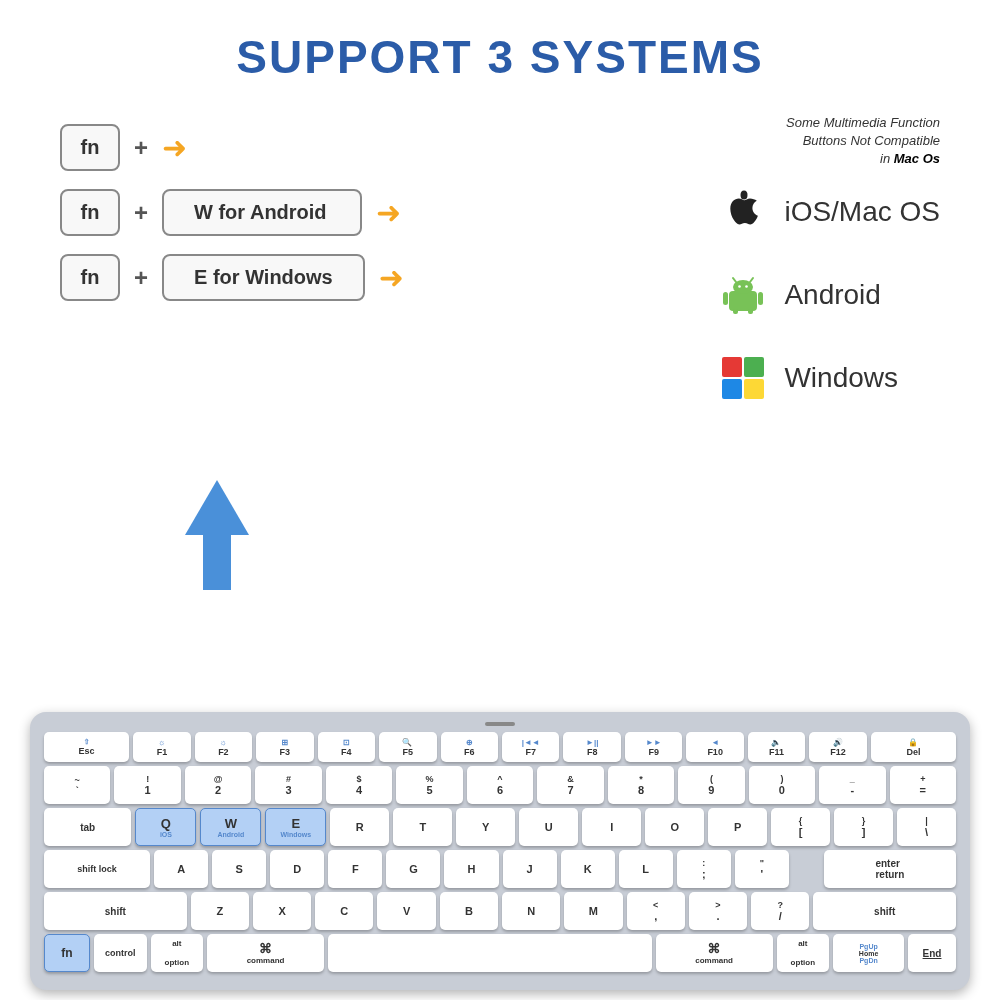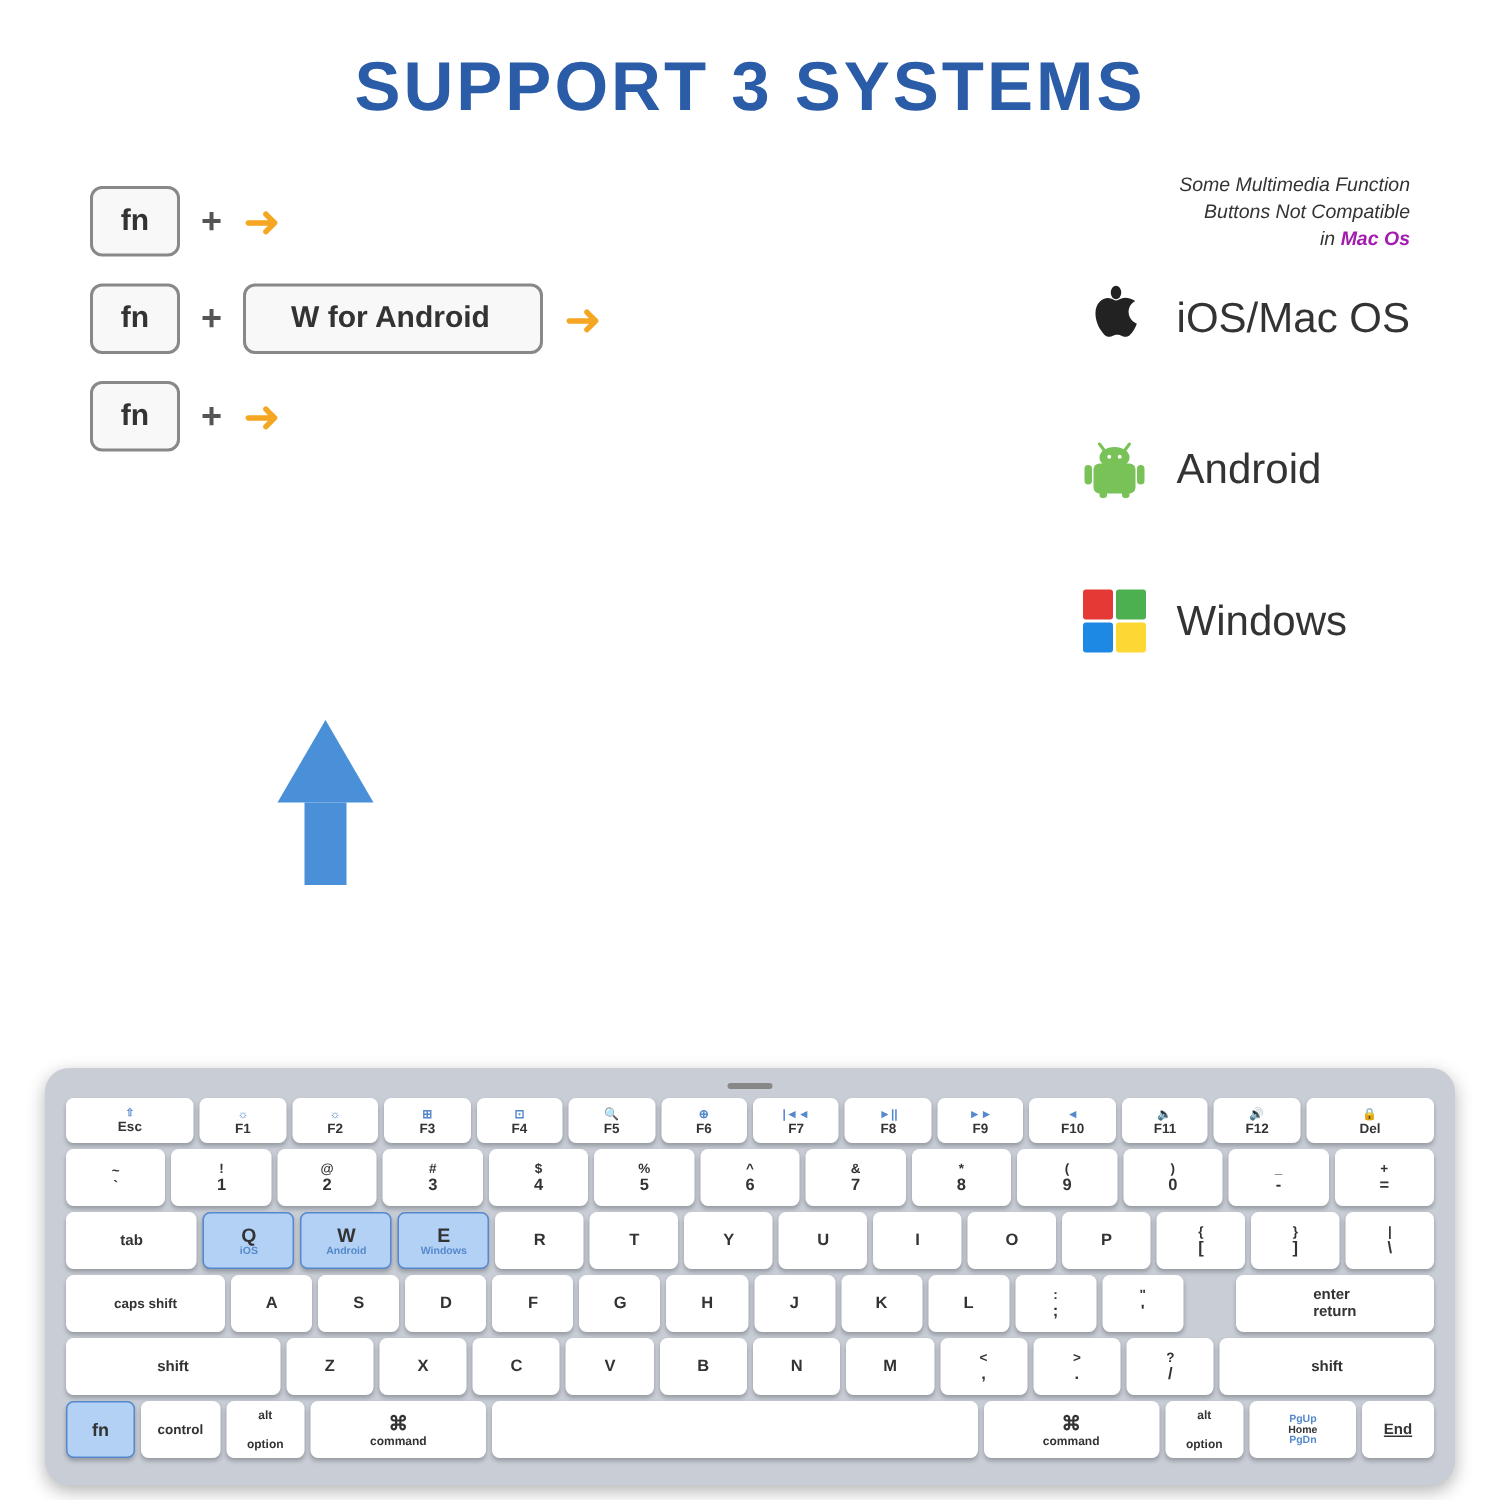--- a/index.html
+++ b/index.html
@@ -72,36 +72,36 @@
     .plus-sign {
       font-size: 24px;
       color: #555;
       font-weight: bold;
     }
 
     
     .right-labels {
       display: flex;
       flex-direction: column;
-      gap: 36px;
+      gap: 18px;
       margin-top: 10px;
       position: relative;
     }
 
     .note-box {
       position: absolute;
       top: -10px;
       right: 0;
       text-align: right;
       font-size: 13px;
       font-style: italic;
       color: #333;
       line-height: 1.4;
     }
-    .note-box .red { color: #a21caf; font-style: italic; font-weight: bold; }
+    .note-box .red { color: #000000; font-style: italic; font-weight: bold; }
 
     .os-row {
       display: flex;
       align-items: center;
       gap: 14px;
       margin-top: 10px;
     }
 
     .os-icon {
       width: 55px;
@@ -266,20 +266,21 @@
     <div class="combo-row">
       <div class="key-box">fn</div>
       <span class="plus-sign">+</span>
       <div class="key-box-wide"><b>W</b> for Android</div>
       <span class="orange-arrow">➜</span>
     </div>
 
     <div class="combo-row">
       <div class="key-box">fn</div>
       <span class="plus-sign">+</span>
+      <div class="key-box-wide"><b>E</b> for Windows</div>
       <span class="orange-arrow">➜</span>
     </div>
   </div>
 
   <div class="right-labels">
 
     <div class="note-box">
       <span>Some Multimedia Function<br>Buttons Not Compatible<br>in <span class="red">Mac Os</span></span>
     </div>
 
@@ -487,21 +488,21 @@
         <span style="font-size:9px;">}</span>
         <span>]</span>
       </div>
     <div class="key">
         <span style="font-size:9px;">|</span>
         <span>\</span>
       </div>
   </div>
 
   <div class="kb-row">
-    <div class="key wide-2" style="font-size:9px;">caps shift</div>
+    <div class="key wide-2" style="font-size:9px;">shift lock</div>
     <div class="key">A</div>
     <div class="key">S</div>
     <div class="key">D</div>
     <div class="key">F</div>
     <div class="key">G</div>
     <div class="key">H</div>
     <div class="key">J</div>
     <div class="key">K</div>
     <div class="key">L</div>
     <div class="key">

